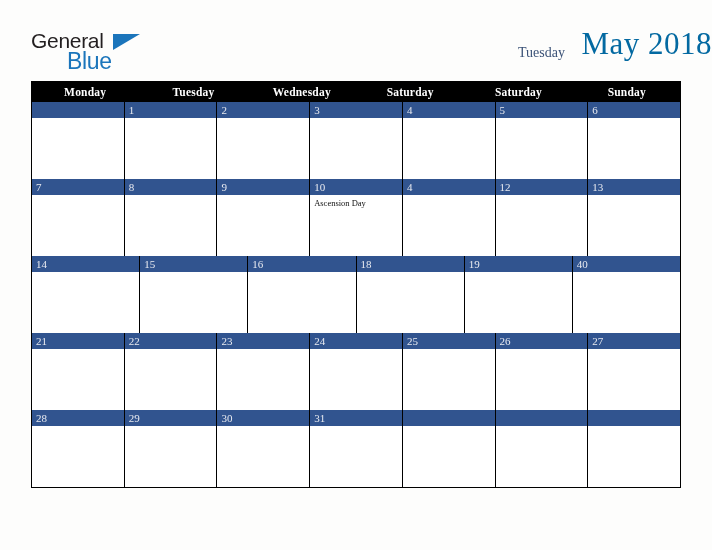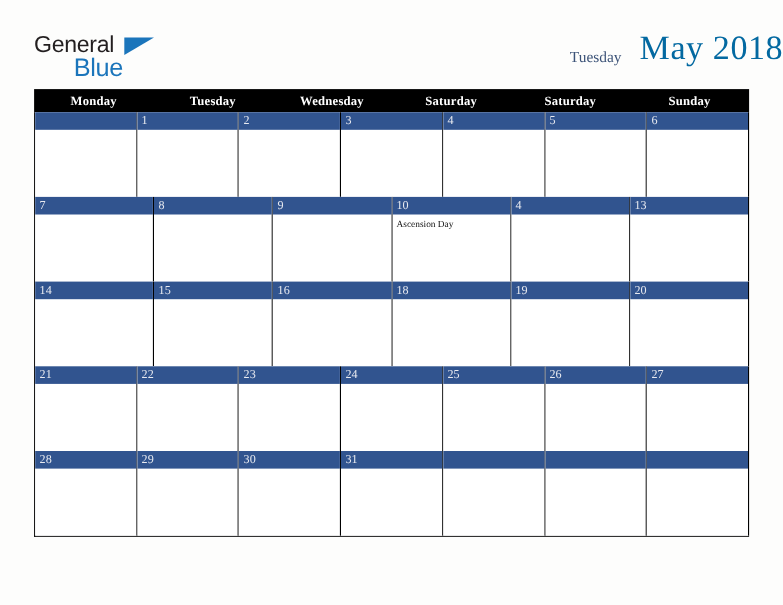--- a/index.html
+++ b/index.html
@@ -272,20 +272,26 @@
             </div>
           </div>
           <div class="day">
             <div class="day-number-bar">
               <span class="day-number">4</span>
             </div>
             <div class="day-events"></div>
           </div>
           <div class="day">
             <div class="day-number-bar">
+              <span class="day-number">12</span>
+            </div>
+            <div class="day-events"></div>
+          </div>
+          <div class="day">
+            <div class="day-number-bar">
               <span class="day-number">13</span>
             </div>
             <div class="day-events"></div>
           </div>
         </div>
         <div class="week">
           <div class="day">
             <div class="day-number-bar">
               <span class="day-number">14</span>
             </div>
@@ -310,21 +316,21 @@
             <div class="day-events"></div>
           </div>
           <div class="day">
             <div class="day-number-bar">
               <span class="day-number">19</span>
             </div>
             <div class="day-events"></div>
           </div>
           <div class="day">
             <div class="day-number-bar">
-              <span class="day-number">20</span>
+              <span class="day-number">40</span>
             </div>
             <div class="day-events"></div>
           </div>
         </div>
         <div class="week">
           <div class="day">
             <div class="day-number-bar">
               <span class="day-number">21</span>
             </div>
             <div class="day-events"></div>

